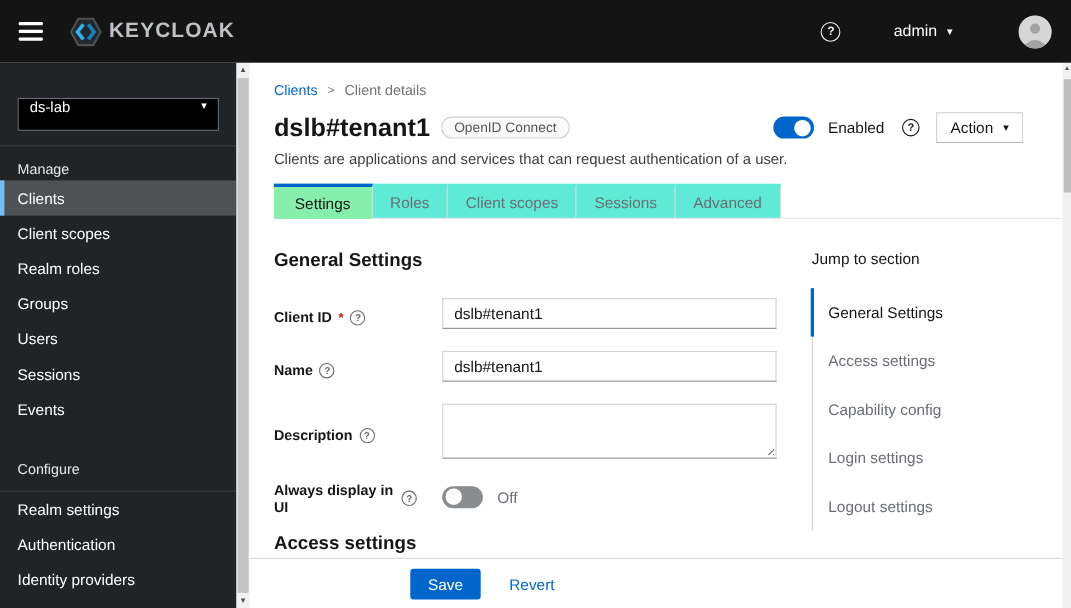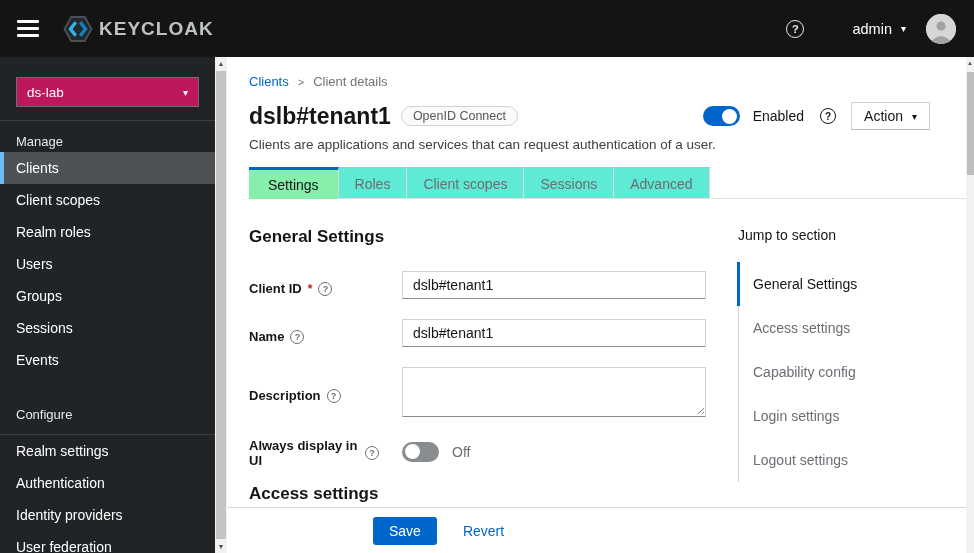--- a/index.html
+++ b/index.html
@@ -11,31 +11,31 @@
     background:#141414; display:flex; align-items:center; z-index:50; }
   .hamburger { margin-left:17px; cursor:pointer; }
   .hamburger .bar { width:22px; height:3px; background:#fff; margin:4px 0; border-radius:1px; }
   .brand { display:flex; align-items:center; margin-left:24px; }
   .brand-text { color:#bfc2c4; font-weight:bold; font-size:19px; letter-spacing:1px; margin-left:6px; }
   .mast-right { margin-left:auto; display:flex; align-items:center; padding-right:18px; }
   .qcircle { display:inline-flex; align-items:center; justify-content:center;
     border-radius:50%; font-weight:bold; }
   .mast-help { width:18px; height:18px; border:1.6px solid #ececec; color:#ececec;
     font-size:11px; margin-right:48px; cursor:pointer; }
-  .user-menu { display:flex; align-items:center; margin-right:20px; cursor:pointer; }
+  .user-menu { display:flex; align-items:center; margin-right:60px; cursor:pointer; }
   .user-name { color:#fff; font-size:14.5px; }
   .caret { font-size:10px; color:#fff; margin-left:9px; }
   .avatar { width:30px; height:30px; border-radius:50%; background:#d6d6d6;
     display:flex; align-items:center; justify-content:center; overflow:hidden; cursor:pointer; }
 
   
   .sidebar { position:fixed; top:57px; left:0; width:215px; bottom:0;
     background:#212427; color:#fff; overflow:hidden; }
-  .realm-select { margin:20px 16px 0 16px; height:30px; background:#be185d;
-    border:1px solid #6a6e73; display:flex; align-items:center;
+  .realm-select { margin:32px 16px 0 16px; height:30px; background:#000000;
+    border:1px solid #6a6e73; display:flex; align-items:flex-start;
     padding:0 10px; font-size:13.5px; color:#fff; cursor:pointer; }
   .realm-select .caret { margin-left:auto; }
   .side-hr { border-top:1px solid #3a3d41; margin-top:13px; }
   .nav-title { padding:13px 16px 3px 16px; font-size:13px; color:#e8e8e8; }
   .nav-title.second { margin-top:18px; }
   .group-divider { border-top:1px solid #3a3d41; margin-top:9px; }
   .nav-item { height:32px; display:flex; align-items:center; padding-left:16px;
     font-size:14px; color:#fff; cursor:pointer; }
   .nav-item.active { background:#4f5255; border-left:4px solid #73bcf7; padding-left:12px; }
 
@@ -166,22 +166,22 @@
   <div class="realm-select">
     <span>ds-lab</span>
     <span class="caret">▾</span>
   </div>
   <div class="side-hr"></div>
 
   <div class="nav-title">Manage</div>
   <div class="nav-item active">Clients</div>
   <div class="nav-item">Client scopes</div>
   <div class="nav-item">Realm roles</div>
+  <div class="nav-item">Groups</div>
   <div class="nav-item">Users</div>
-  <div class="nav-item">Groups</div>
   <div class="nav-item">Sessions</div>
   <div class="nav-item">Events</div>
 
   <div class="nav-title second">Configure</div>
   <div class="group-divider"></div>
   <div class="nav-item">Realm settings</div>
   <div class="nav-item">Authentication</div>
   <div class="nav-item">Identity providers</div>
   <div class="nav-item">User federation</div>
 </nav>

